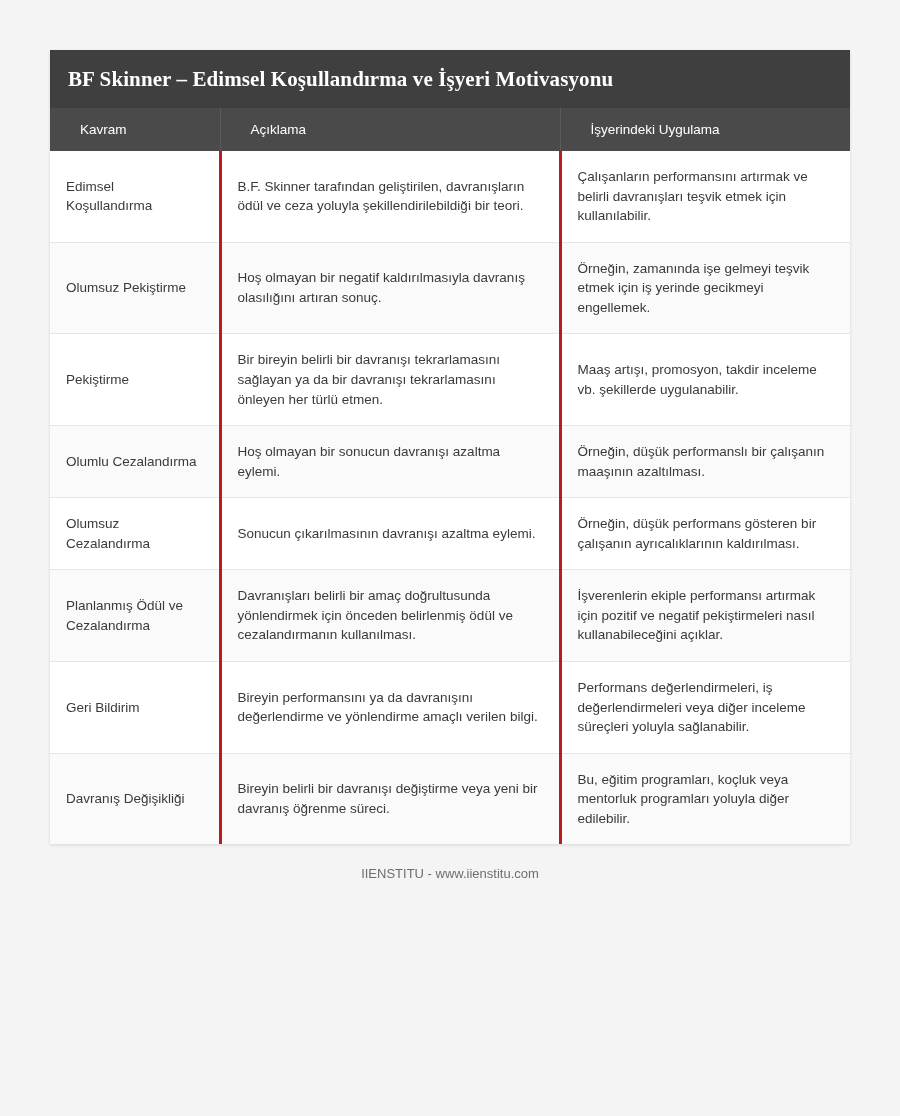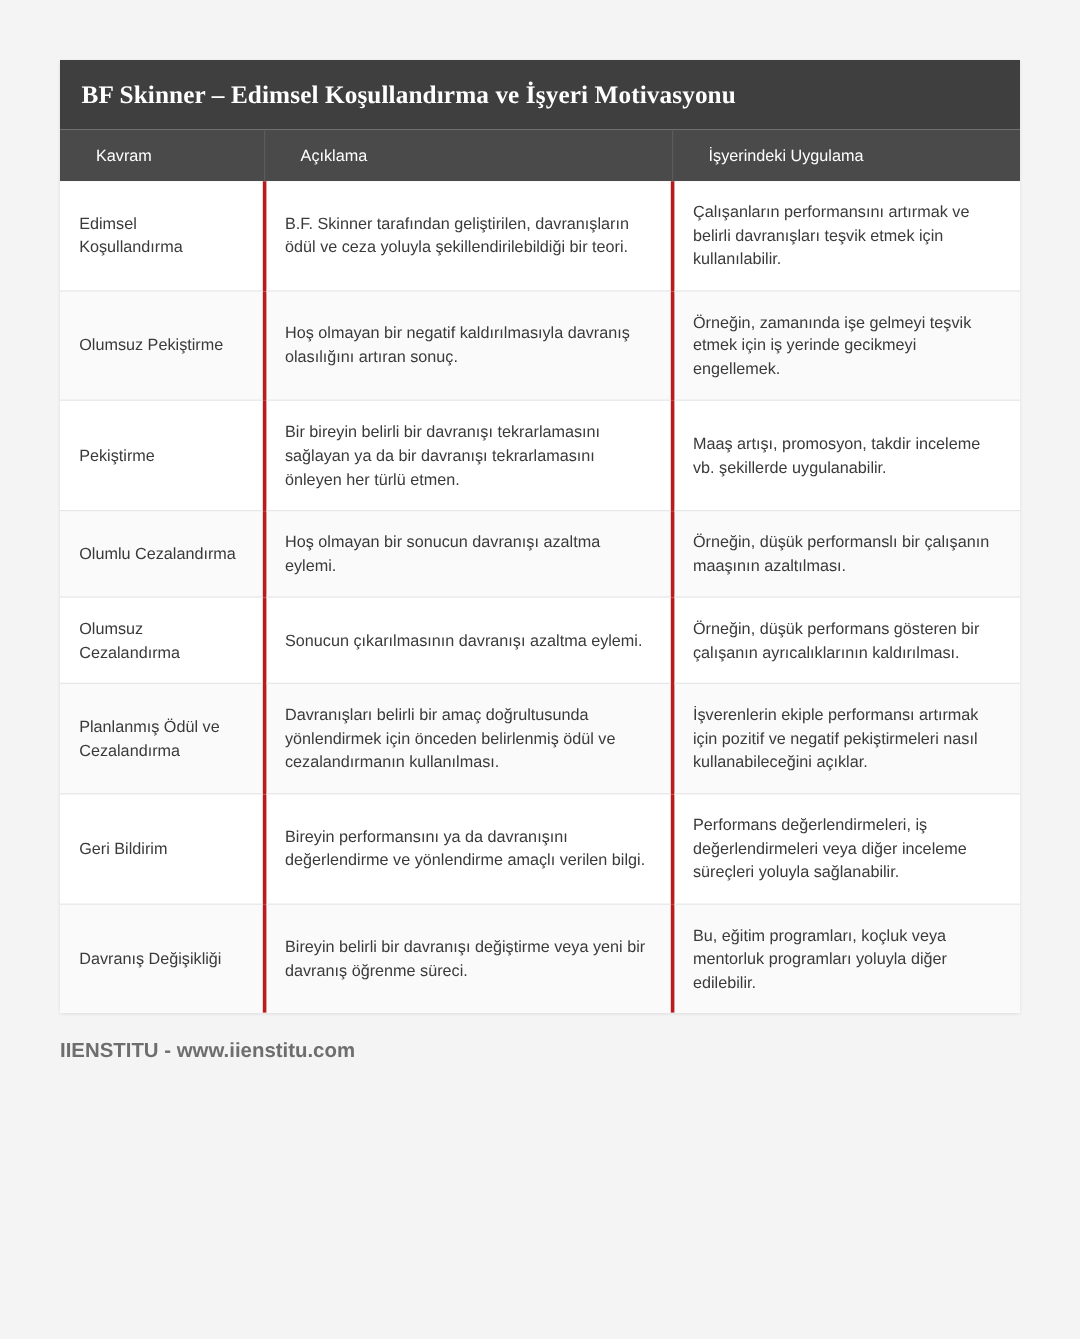--- a/index.html
+++ b/index.html
@@ -71,25 +71,24 @@
   }
   tbody td:last-child { border-right: none; margin-left: 36px; }
   tbody tr:nth-child(even) td { background: #fafafa; }
   tbody tr:nth-child(odd) td { background: #ffffff; }
   tbody tr:last-child td { border-bottom: none; }
   td.concept {
     color: #3a3a3a;
   }
   .footer {
     width: 800px;
-    text-align: left;
+    text-align: center;
     color: #6e6e6e;
-    font-size: 17px;
+    font-size: 13px;
     padding: 22px 0 0 0;
-    font-weight: bold;
   }
 </style>
 </head>
 <body>
 
 <div class="page">
   <div class="card">
     <div class="title-bar">
       <h1>BF Skinner – Edimsel Koşullandırma ve İşyeri Motivasyonu</h1>
     </div>

